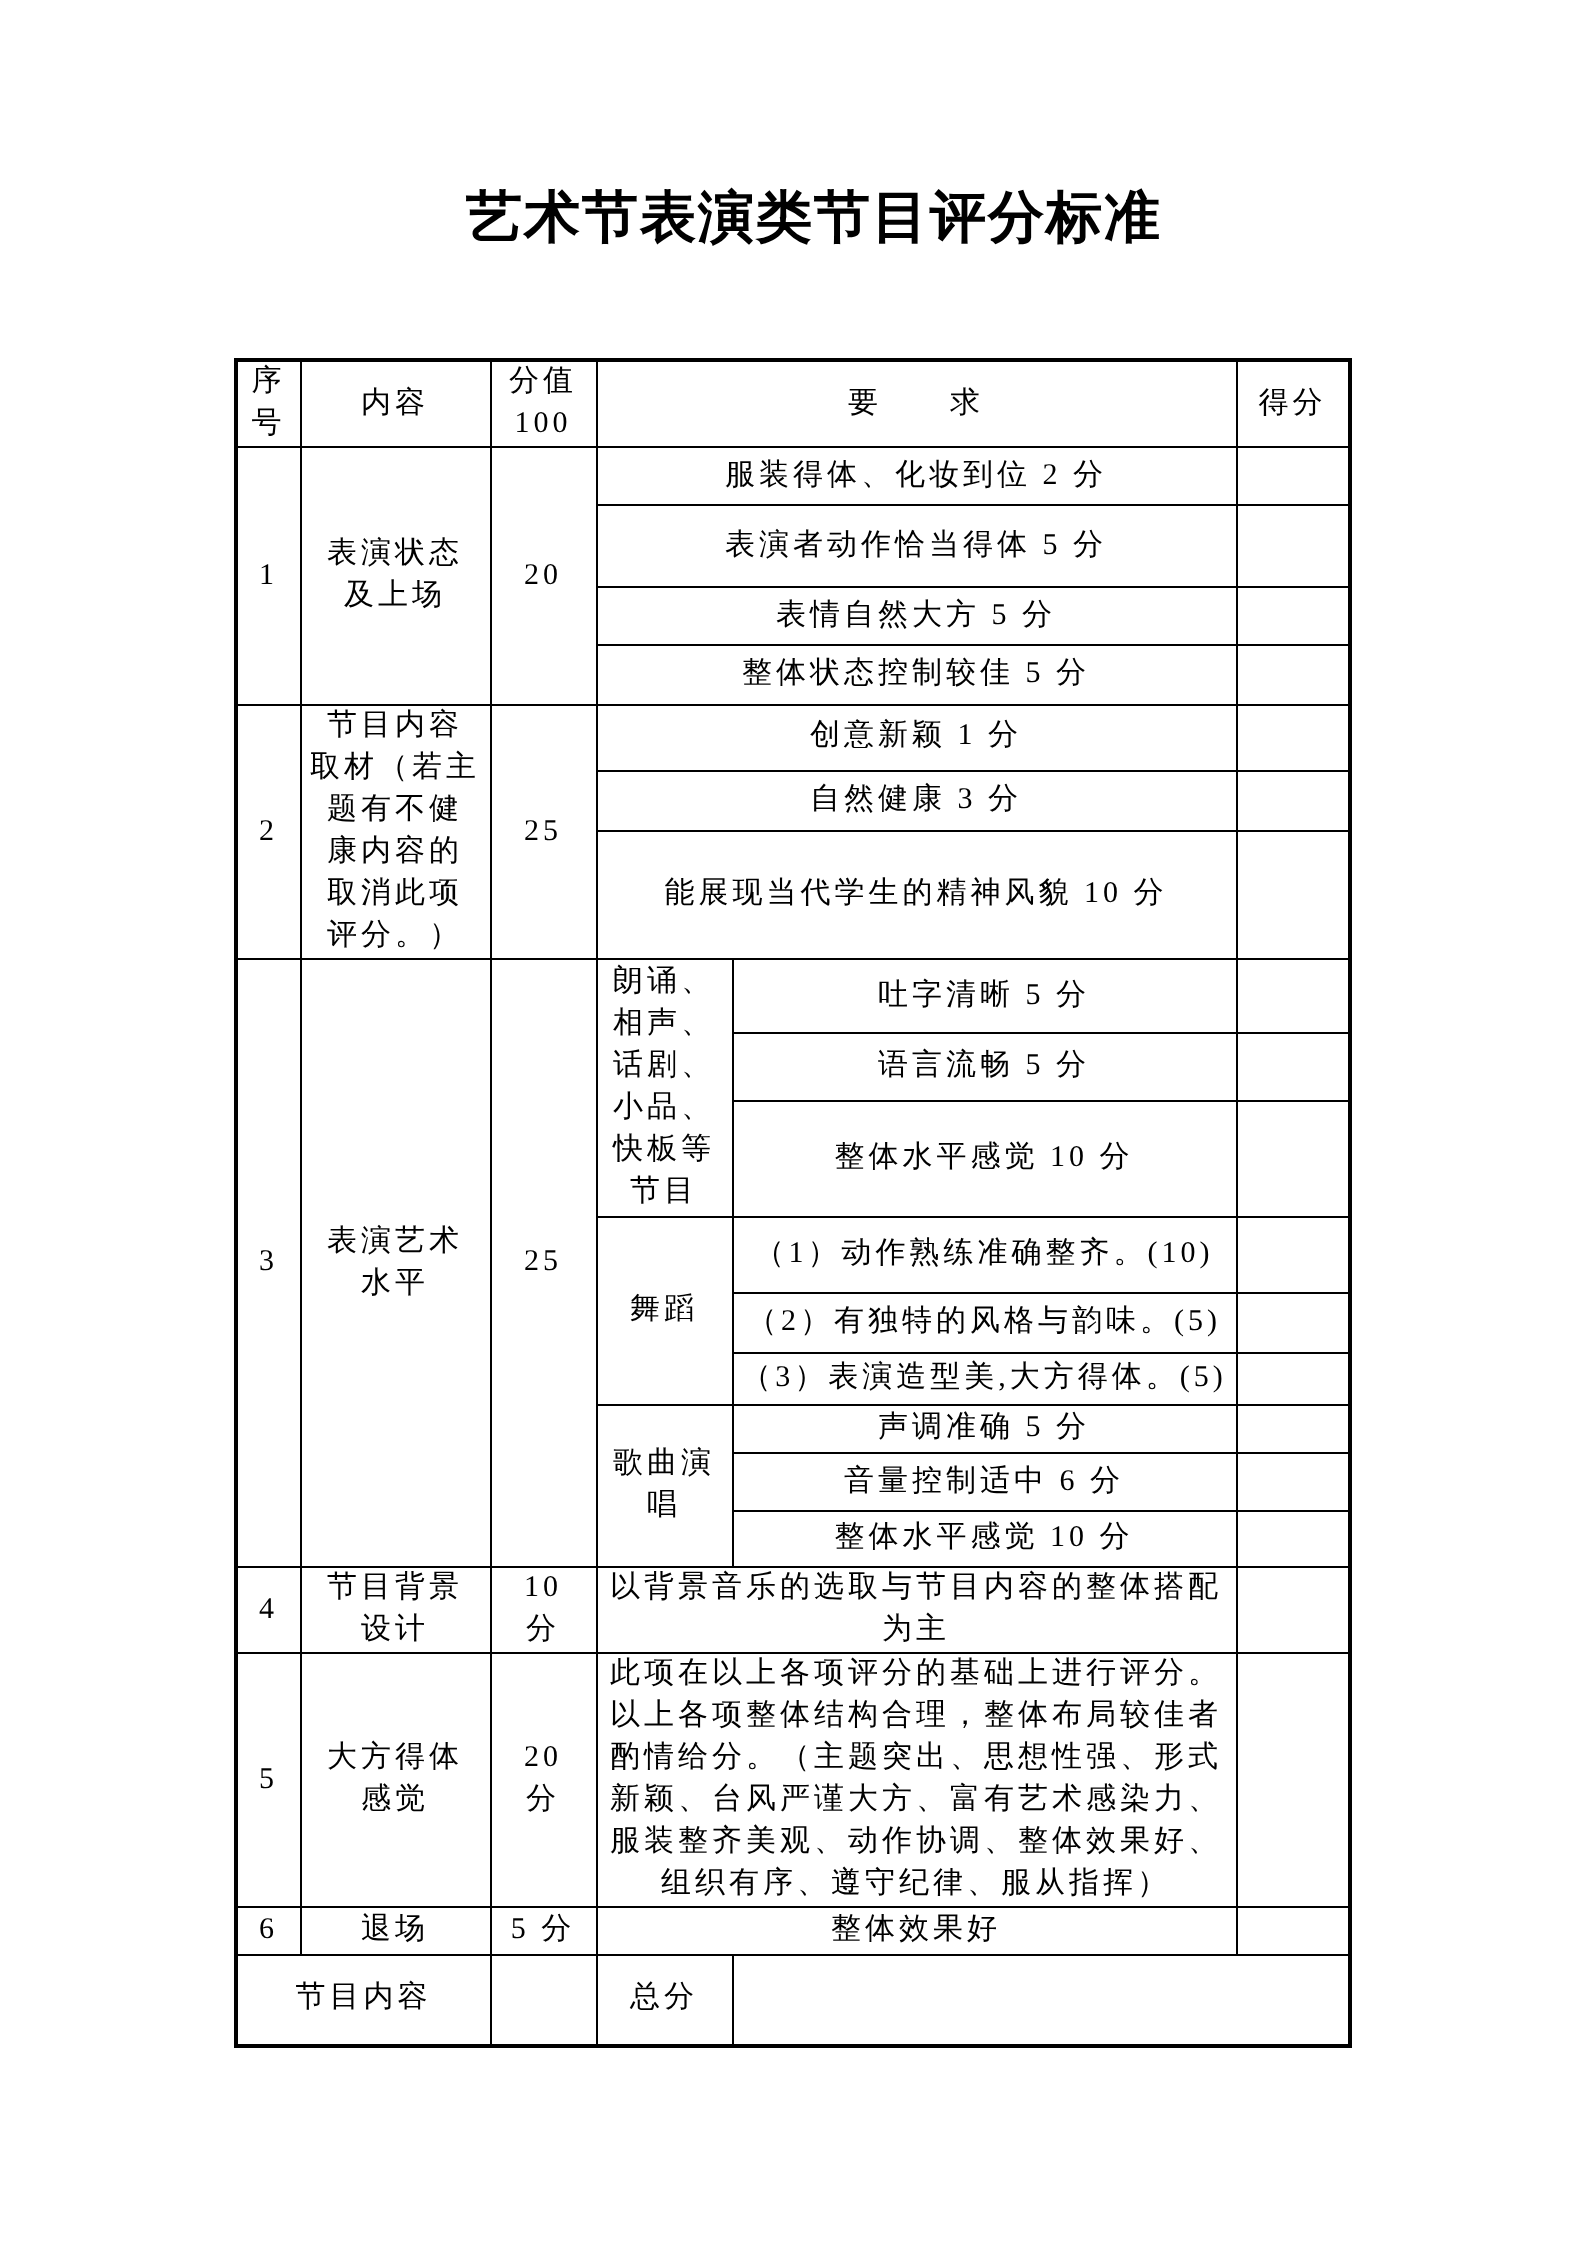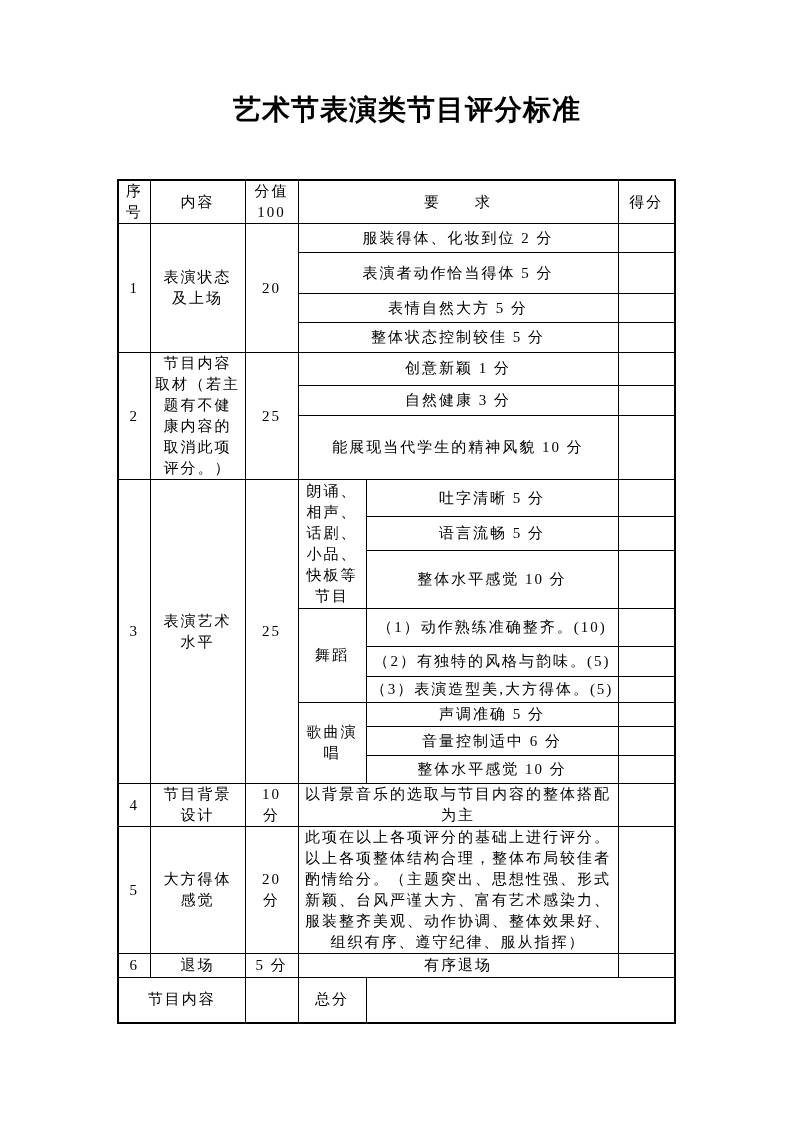--- a/index.html
+++ b/index.html
@@ -196,21 +196,21 @@
 新颖、台风严谨大方、富有艺术感染力、
 服装整齐美观、动作协调、整体效果好、
 组织有序、遵守纪律、服从指挥）</td>
       <td></td>
     </tr>
 
     <tr style="height:24px">
       <td>6</td>
       <td>退场</td>
       <td>5 分</td>
-      <td colspan="2">有序退场</td>
+      <td colspan="2">整体效果好</td>
       <td></td>
     </tr>
 
     <tr style="height:45px">
       <td colspan="2">节目内容</td>
       <td></td>
       <td>总分</td>
       <td colspan="2"></td>
     </tr>
   </tbody>

